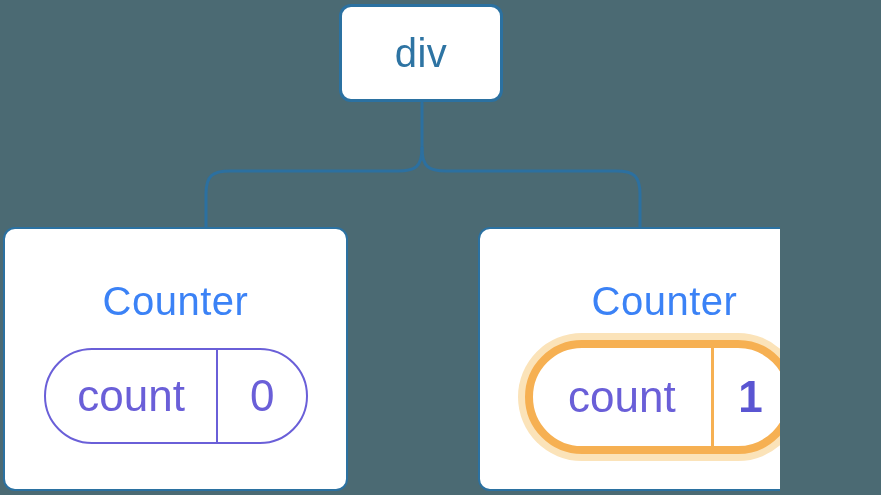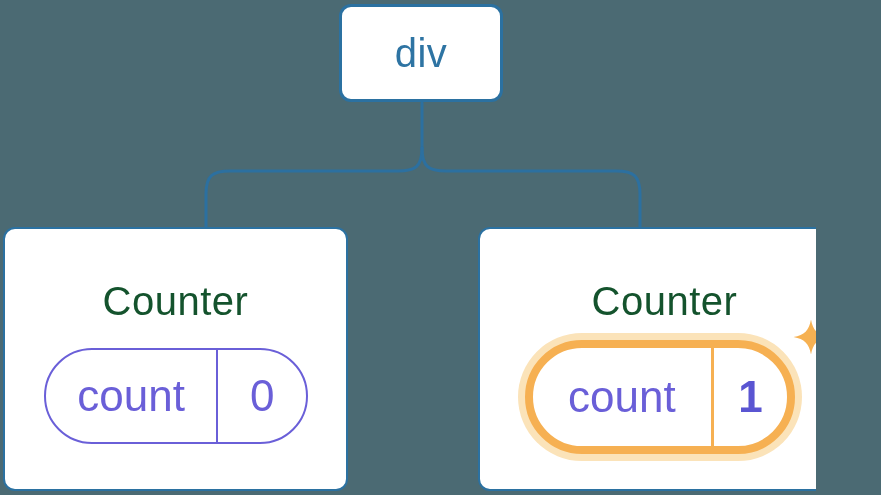--- a/index.html
+++ b/index.html
@@ -7,21 +7,20 @@
     padding: 0;
     background: #4B6A73;
     font-family: "Liberation Sans", "DejaVu Sans", sans-serif;
   }
   .stage {
     position: relative;
     width: 780px;
     height: 495px;
     background: #4B6A73;
     overflow: hidden;
-    padding-left: 36px;
   }
   .connector-svg {
     position: absolute;
     left: 0;
     top: 0;
     width: 881px;
     height: 495px;
     pointer-events: none;
   }
   .root-node {
@@ -50,21 +49,21 @@
     box-sizing: border-box;
     background: #ffffff;
     border: 2px solid #2B71A1;
     border-radius: 12px;
   }
   .card-left  { left: 3px;   width: 345px; }
   .card-right { left: 478px; width: 373px; }
   .card-title {
     margin-top: 50px;
     text-align: center;
-    color: #14532d;
+    color: #3b82f6;
     font-size: 40px;
     letter-spacing: 0.5px;
   }
   .pill {
     position: absolute;
     display: flex;
     align-items: stretch;
     box-sizing: border-box;
     background: #ffffff;
     color: #6A5FD8;

